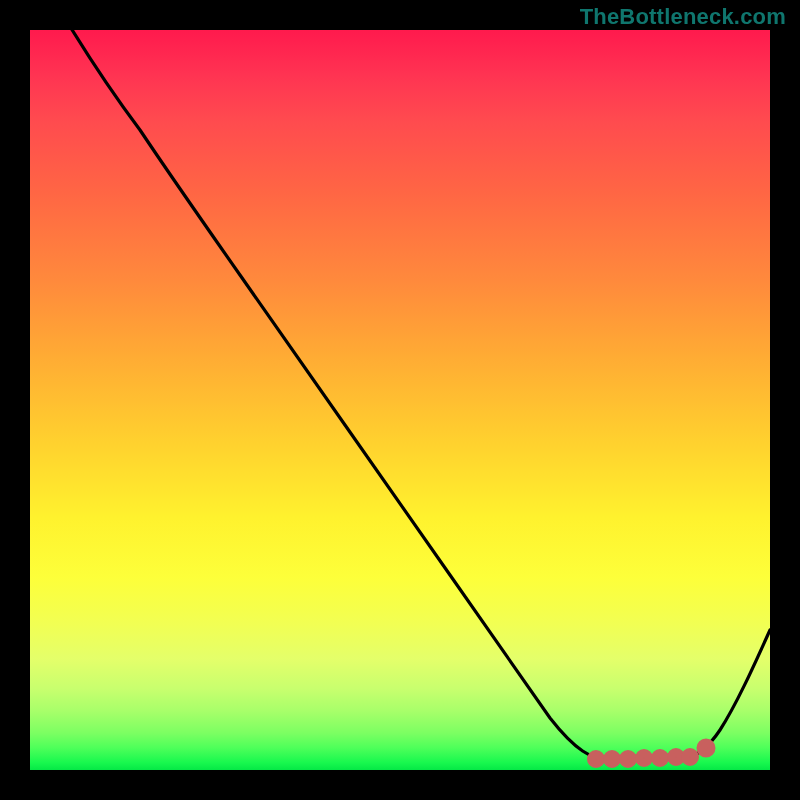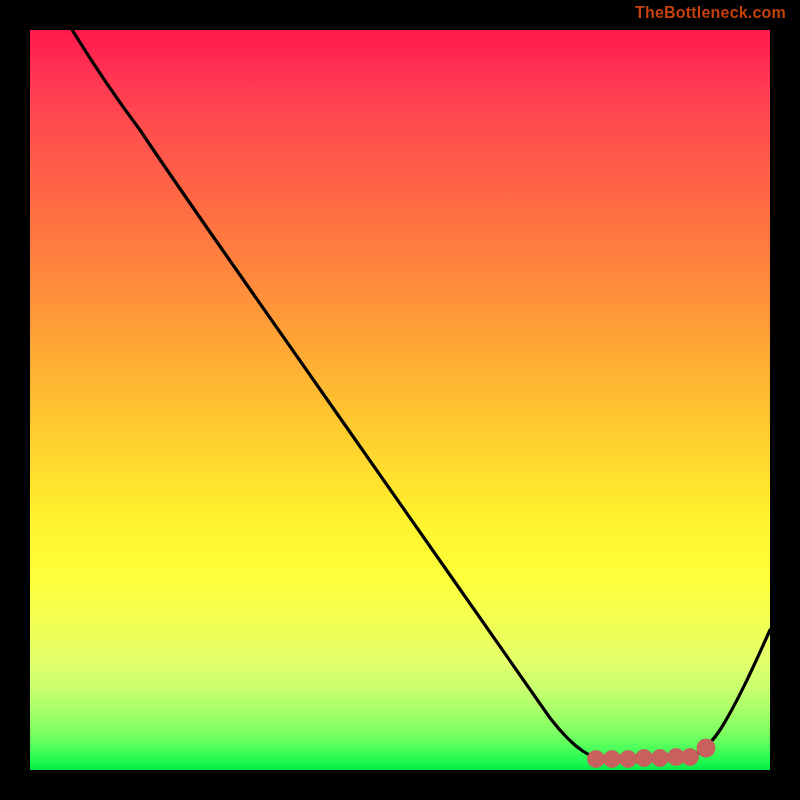--- a/index.html
+++ b/index.html
@@ -14,22 +14,22 @@
   .frame {
     position: relative;
     width: 800px;
     height: 800px;
     background: #000;
   }
   .watermark {
     position: absolute;
     top: 4px;
     right: 14px;
-    color: #c2410c;
-    font-size: 16px;
+    color: #0f766e;
+    font-size: 22px;
     font-weight: 600;
     letter-spacing: 0.2px;
     z-index: 5;
   }
   .plot-area {
     position: absolute;
     left: 30px;
     top: 30px;
     width: 740px;
     height: 740px;

